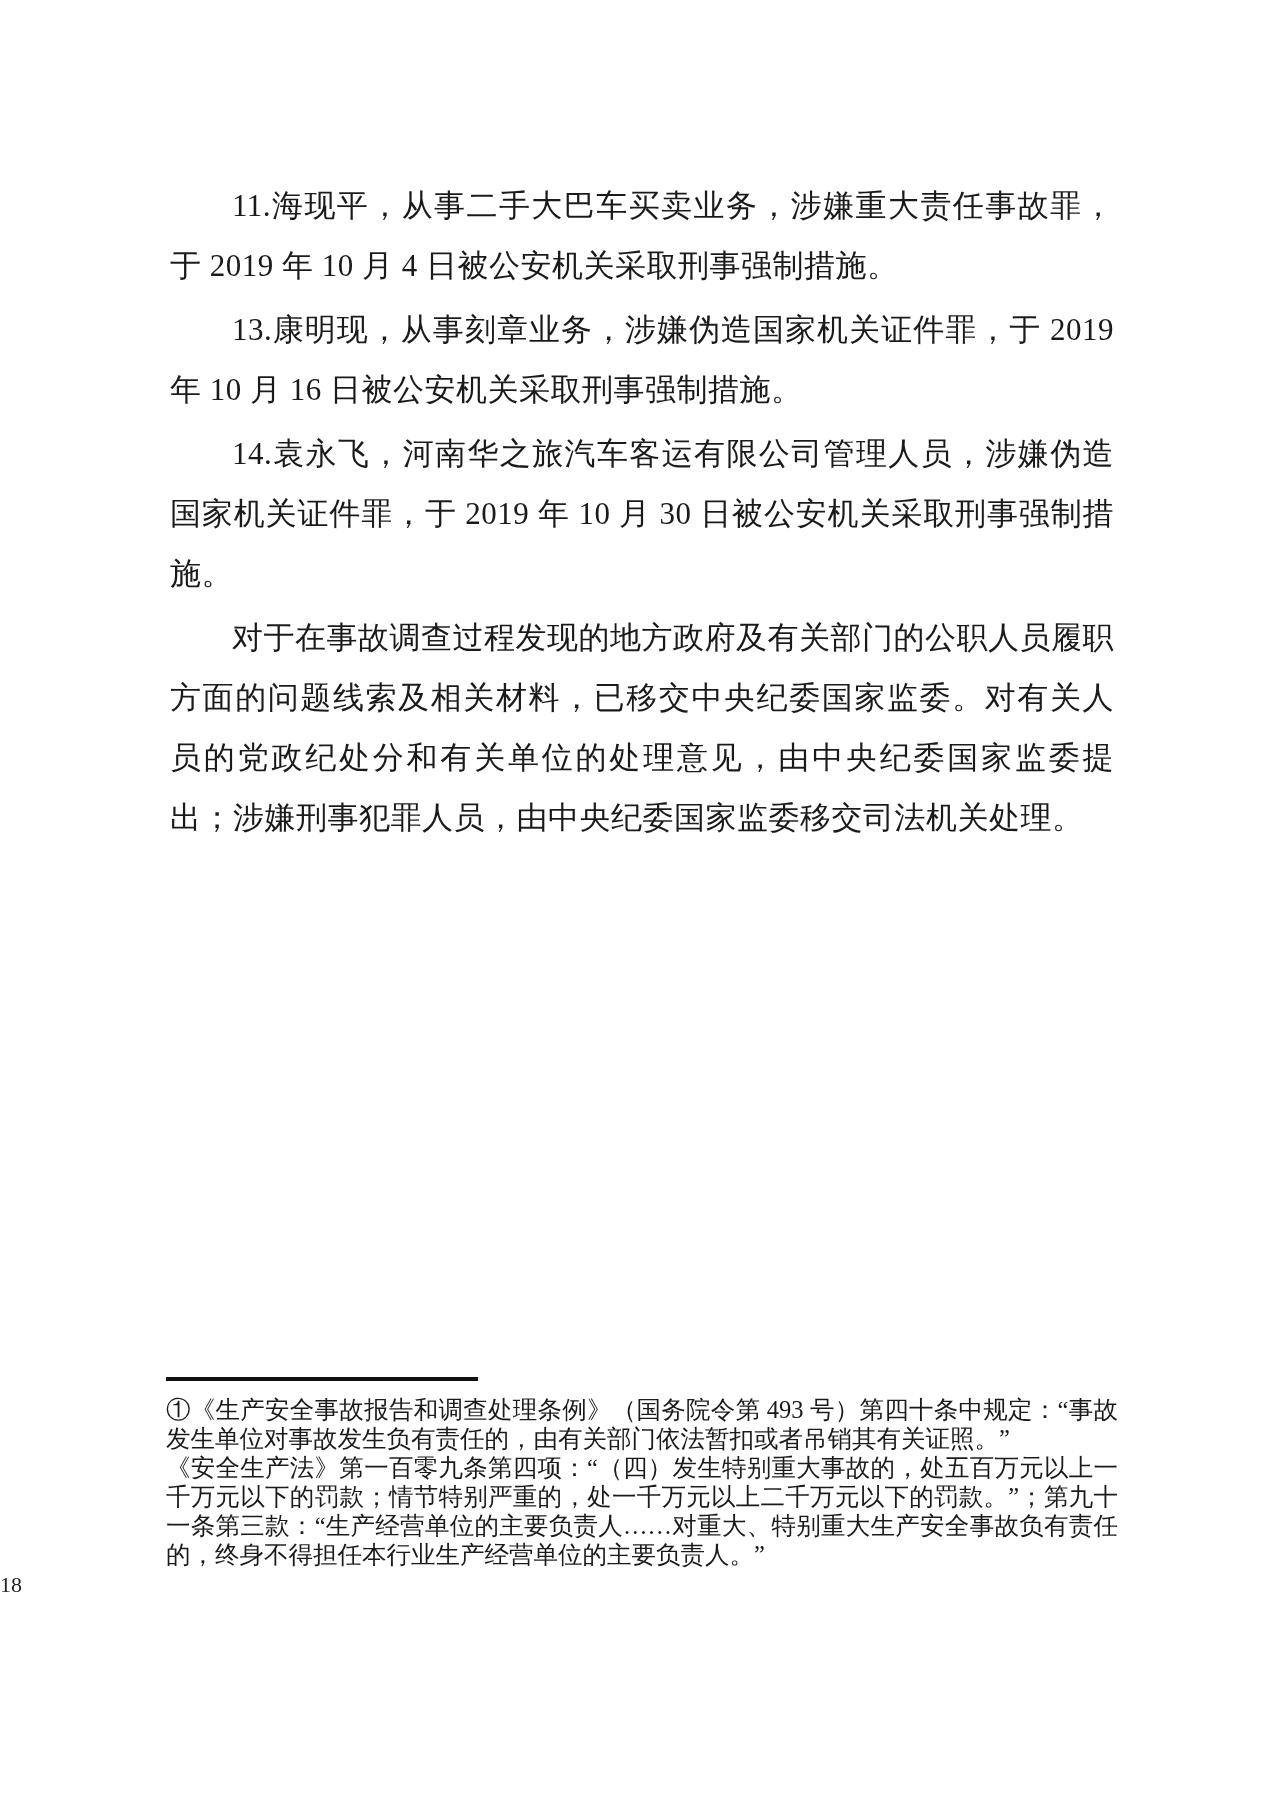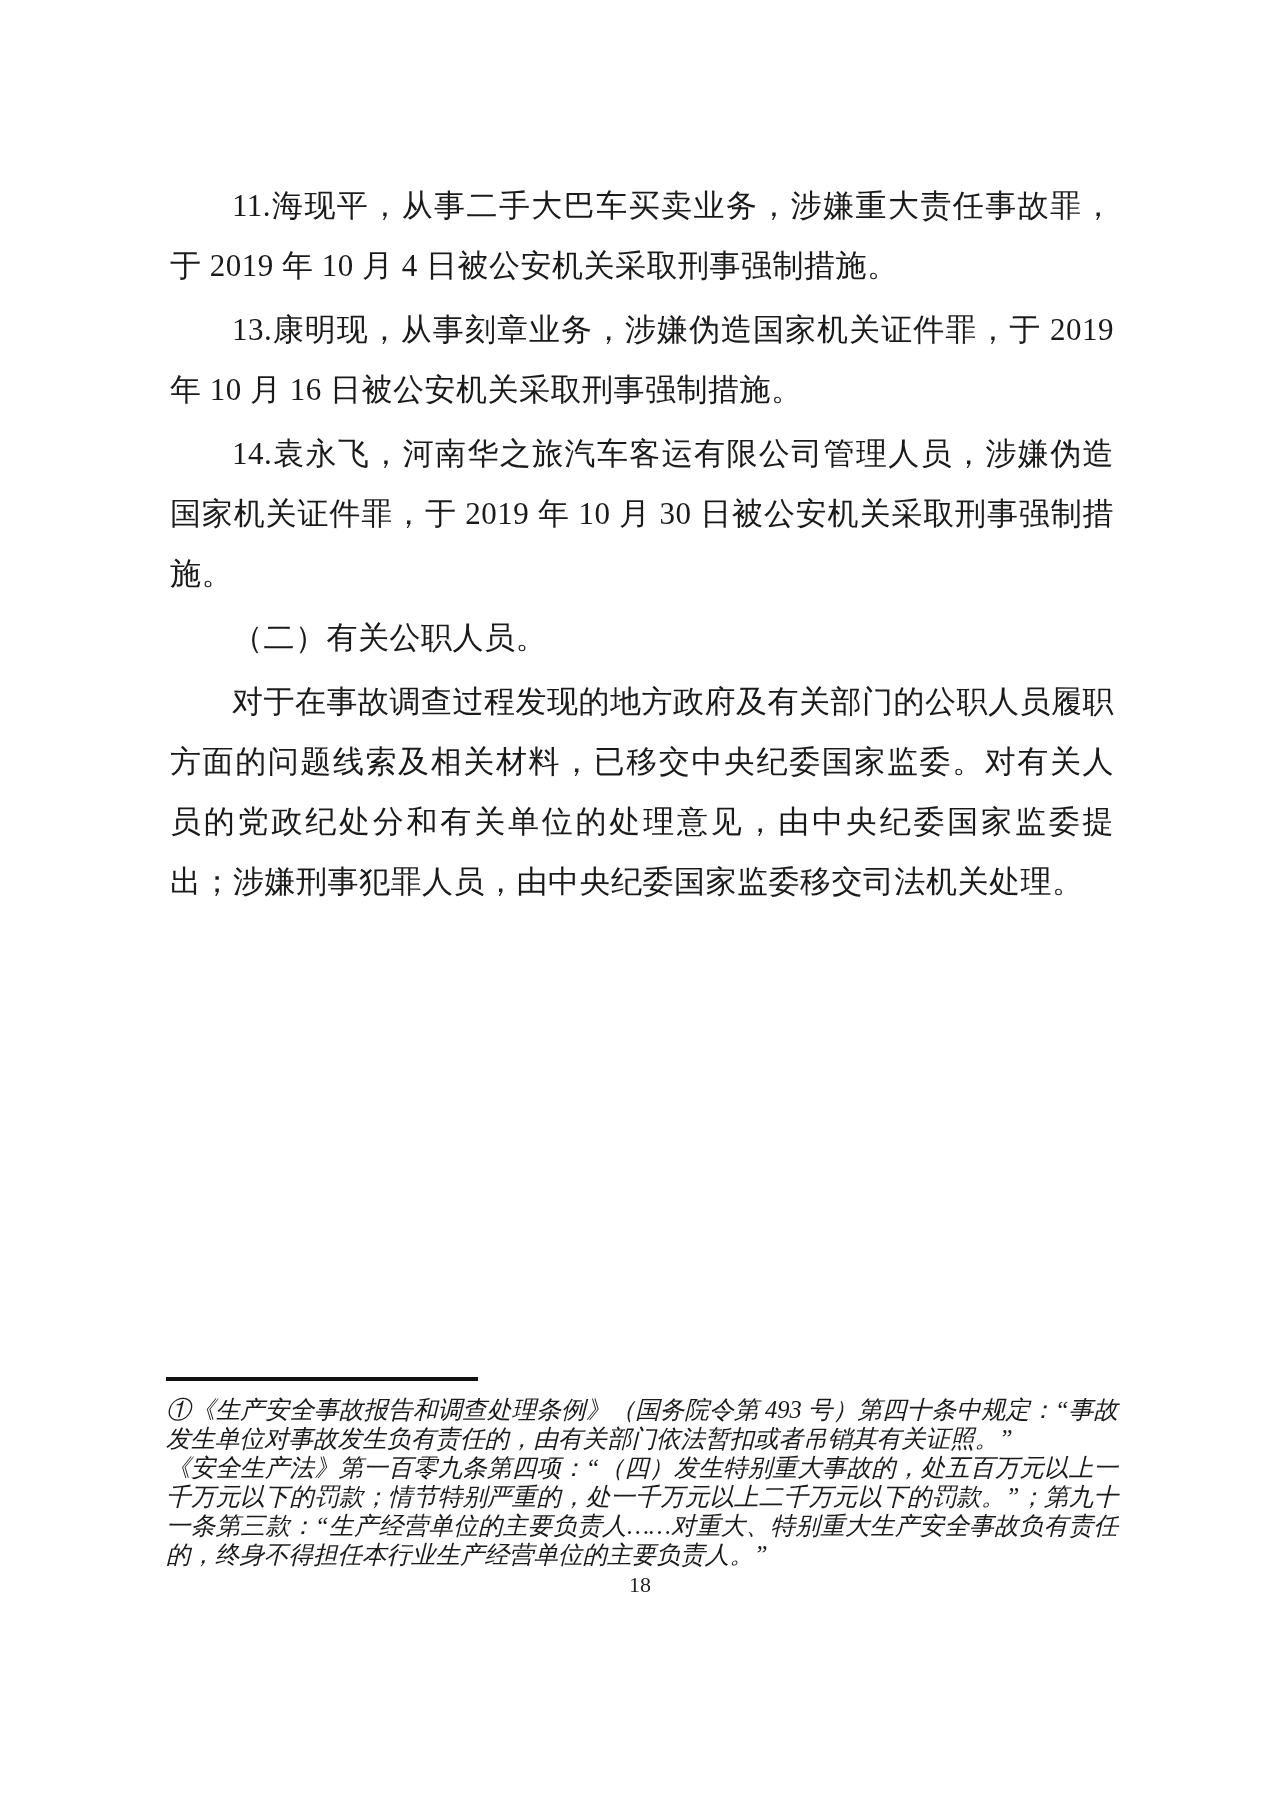--- a/index.html
+++ b/index.html
@@ -39,58 +39,56 @@
   .fn-ref-sup {
     font-size: 19px;
     vertical-align: super;
     line-height: 0;
   }
   .footnote-area {
     position: absolute;
     left: 166px;
     top: 1377px;
     width: 952px;
-    font-style: italic;
   }
   .footnote-rule {
     width: 312px;
     height: 4px;
     background: #111111;
     margin: 0 0 14px 0;
   }
   .fn {
     margin: 0;
     font-size: 24.5px;
     line-height: 29px;
     text-align: justify;
     text-justify: inter-ideograph;
     letter-spacing: 0px;
   }
   .page-number {
     position: absolute;
     left: 0;
     top: 1572px;
     width: 1280px;
-    text-align: center;
+    text-align: left;
     font-size: 22px;
     line-height: 26px;
     color: #222222;
   }
 </style>
 </head>
 <body>
 
 <div class="page">
 
   <main class="content">
     <p class="para">11.海现平，从事二手大巴车买卖业务，涉嫌重大责任事故罪，于 2019 年 10 月 4 日被公安机关采取刑事强制措施。</p>
     <p class="para">13.康明现，从事刻章业务，涉嫌伪造国家机关证件罪，于 2019 年 10 月 16 日被公安机关采取刑事强制措施。</p>
     <p class="para">14.袁永飞，河南华之旅汽车客运有限公司管理人员，涉嫌伪造国家机关证件罪，于 2019 年 10 月 30 日被公安机关采取刑事强制措施。</p>
 
-    <p class="para">（二）有关公职人员。</p>
     <p class="para">对于在事故调查过程发现的地方政府及有关部门的公职人员履职方面的问题线索及相关材料，已移交中央纪委国家监委。对有关人员的党政纪处分和有关单位的处理意见，由中央纪委国家监委提出；涉嫌刑事犯罪人员，由中央纪委国家监委移交司法机关处理。</p>
 
 
   </main>
 
   <div class="footnote-area">
     <div class="footnote-rule"></div>
     <p class="fn">①《生产安全事故报告和调查处理条例》（国务院令第 493 号）第四十条中规定：“事故发生单位对事故发生负有责任的，由有关部门依法暂扣或者吊销其有关证照。”</p>
     <p class="fn">《安全生产法》第一百零九条第四项：“（四）发生特别重大事故的，处五百万元以上一千万元以下的罚款；情节特别严重的，处一千万元以上二千万元以下的罚款。”；第九十一条第三款：“生产经营单位的主要负责人……对重大、特别重大生产安全事故负有责任的，终身不得担任本行业生产经营单位的主要负责人。”</p>
   </div>

